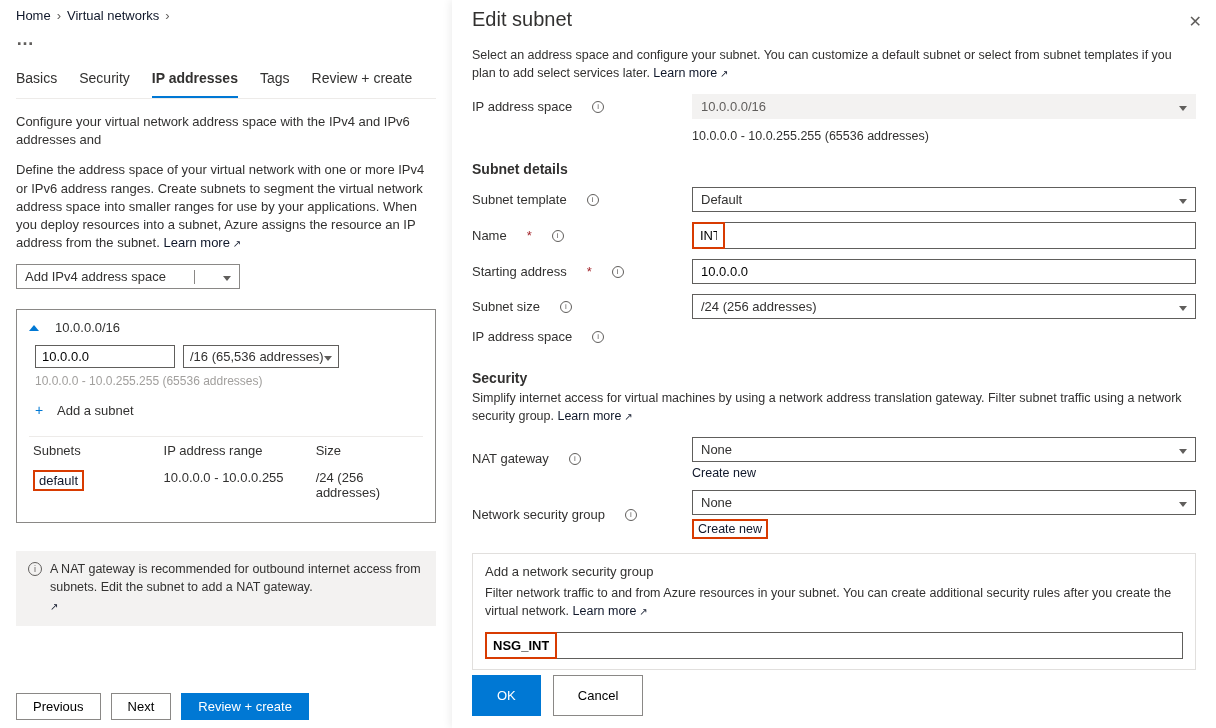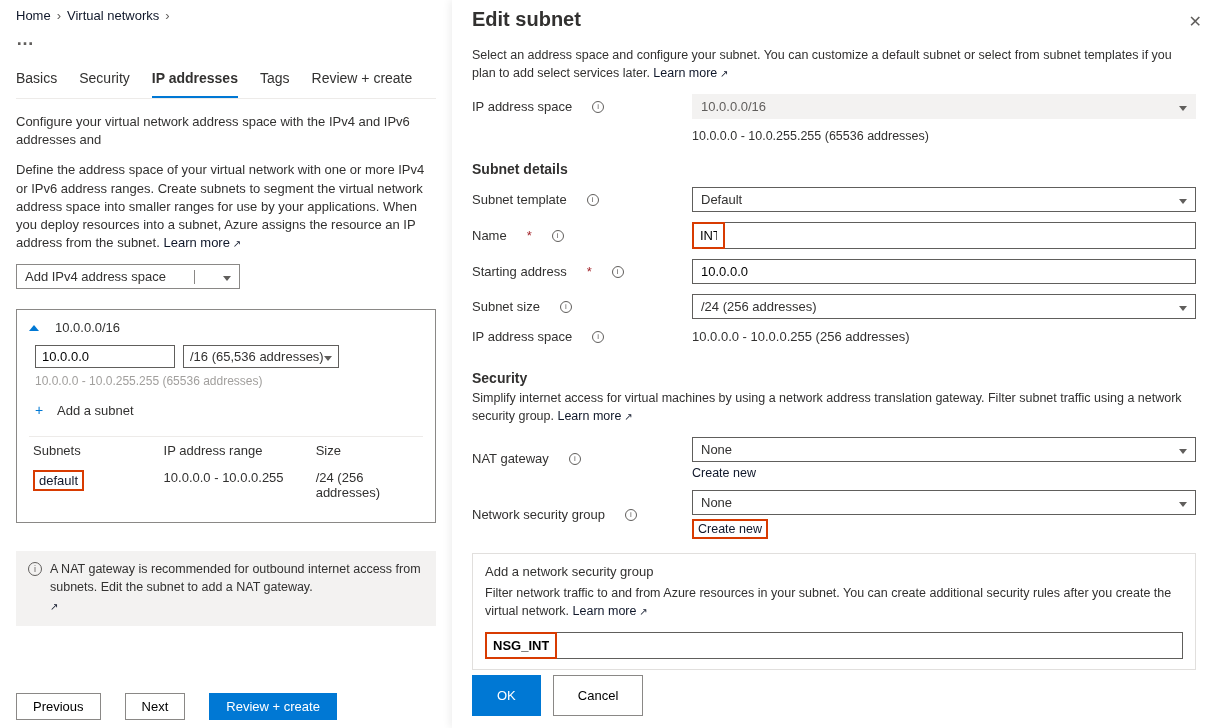--- a/index.html
+++ b/index.html
@@ -26,26 +26,26 @@
   .plus { color:#0078d4; font-size:14px; font-weight:300; display:inline-block; width:14px;}
   .table { margin-top:18px; }
   .table-head { display:flex; font-size:13px; color:#323130; padding:6px 0; border-top:1px solid #edebe9;}
   .col-sub { width:150px; padding-left:4px;}
   .col-range { width:170px;}
   .col-size { width:120px;}
   .table-row { display:flex; font-size:13px; padding:6px 0;}
   .highlight-red { border:2px solid #d83b01; display:inline-block; padding:1px 4px;}
   .info-banner { background:#f3f2f1; padding:10px 12px; margin-top:28px; display:flex; gap:8px; font-size:12.5px; line-height:1.4; align-items:flex-start;}
   .info-icon { width:14px;height:14px;border:1px solid #605e5c;border-radius:50%;display:inline-flex;align-items:center;justify-content:center;font-size:9px;color:#605e5c;flex-shrink:0;margin-top:1px;}
-  .footer-buttons { position:absolute; left:16px; bottom:8px; display:flex; gap:24px;}
+  .footer-buttons { position:absolute; left:16px; bottom:8px; display:flex; gap:10px;}
   .btn { border:1px solid #8a8886; background:#fff; padding:5px 16px; font-size:13px; cursor:pointer;}
   .btn.primary { background:#0078d4; color:#fff; border-color:#0078d4;}
   .panel { position:absolute; right:0; top:0; width:764px; height:728px; background:#fff; padding:8px 20px 12px 20px; box-shadow:-2px 0 8px rgba(0,0,0,0.07);}
   .panel-close { position:absolute; right:14px; top:12px; font-size:16px; color:#605e5c; cursor:pointer;}
-  h2.panel-title { font-size:20px; font-weight:700; margin-bottom:16px;}
+  h2.panel-title { font-size:20px; font-weight:400; margin-bottom:16px;}
   .panel .desc { font-size:12.5px;}
   .field-row { display:flex; align-items:center; margin:10px 0; font-size:13px;}
   .field-label { width:220px; display:flex; align-items:center; gap:20px;}
   .field-control { flex:1; }
   .readonly-box { background:#f3f2f1; border:1px solid #f3f2f1; padding:4px 8px; display:flex; align-items:center; justify-content:space-between; color:#605e5c;}
   .select { border:1px solid #605e5c; padding:4px 8px; display:flex; justify-content:space-between; align-items:center; background:#fff; cursor:pointer;}
   .input-full { border:1px solid #605e5c; padding:4px 8px; width:100%; font-size:13px;}
   .section-h { font-size:14px; font-weight:600; margin:18px 0 4px 0;}
   .req { color:#a4262c; }
   .tooltip-i { width:12px;height:12px;border:1px solid #605e5c;border-radius:50%;display:inline-flex;align-items:center;justify-content:center;font-size:8px;color:#605e5c;}
@@ -215,21 +215,20 @@
         <span class="chev-down"></span>
       </div>
     </div>
   </div>
 
   <div class="field-row">
     <div class="field-label">
       <span>IP address space</span>
       <span class="tooltip-i">i</span>
     </div>
-    <div class="field-control">10.0.0.0 - 10.0.0.255 (256 addresses)</div>
   </div>
 
   <div class="section-h" style="margin-top:26px;">Security</div>
   <p class="desc">
     <span>Simplify internet access for virtual machines by using a network address translation gateway. Filter subnet traffic using a network security group.</span>
     <a class="link ext-icon">Learn more</a>
   </p>
 
   <div class="field-row">
     <div class="field-label">

